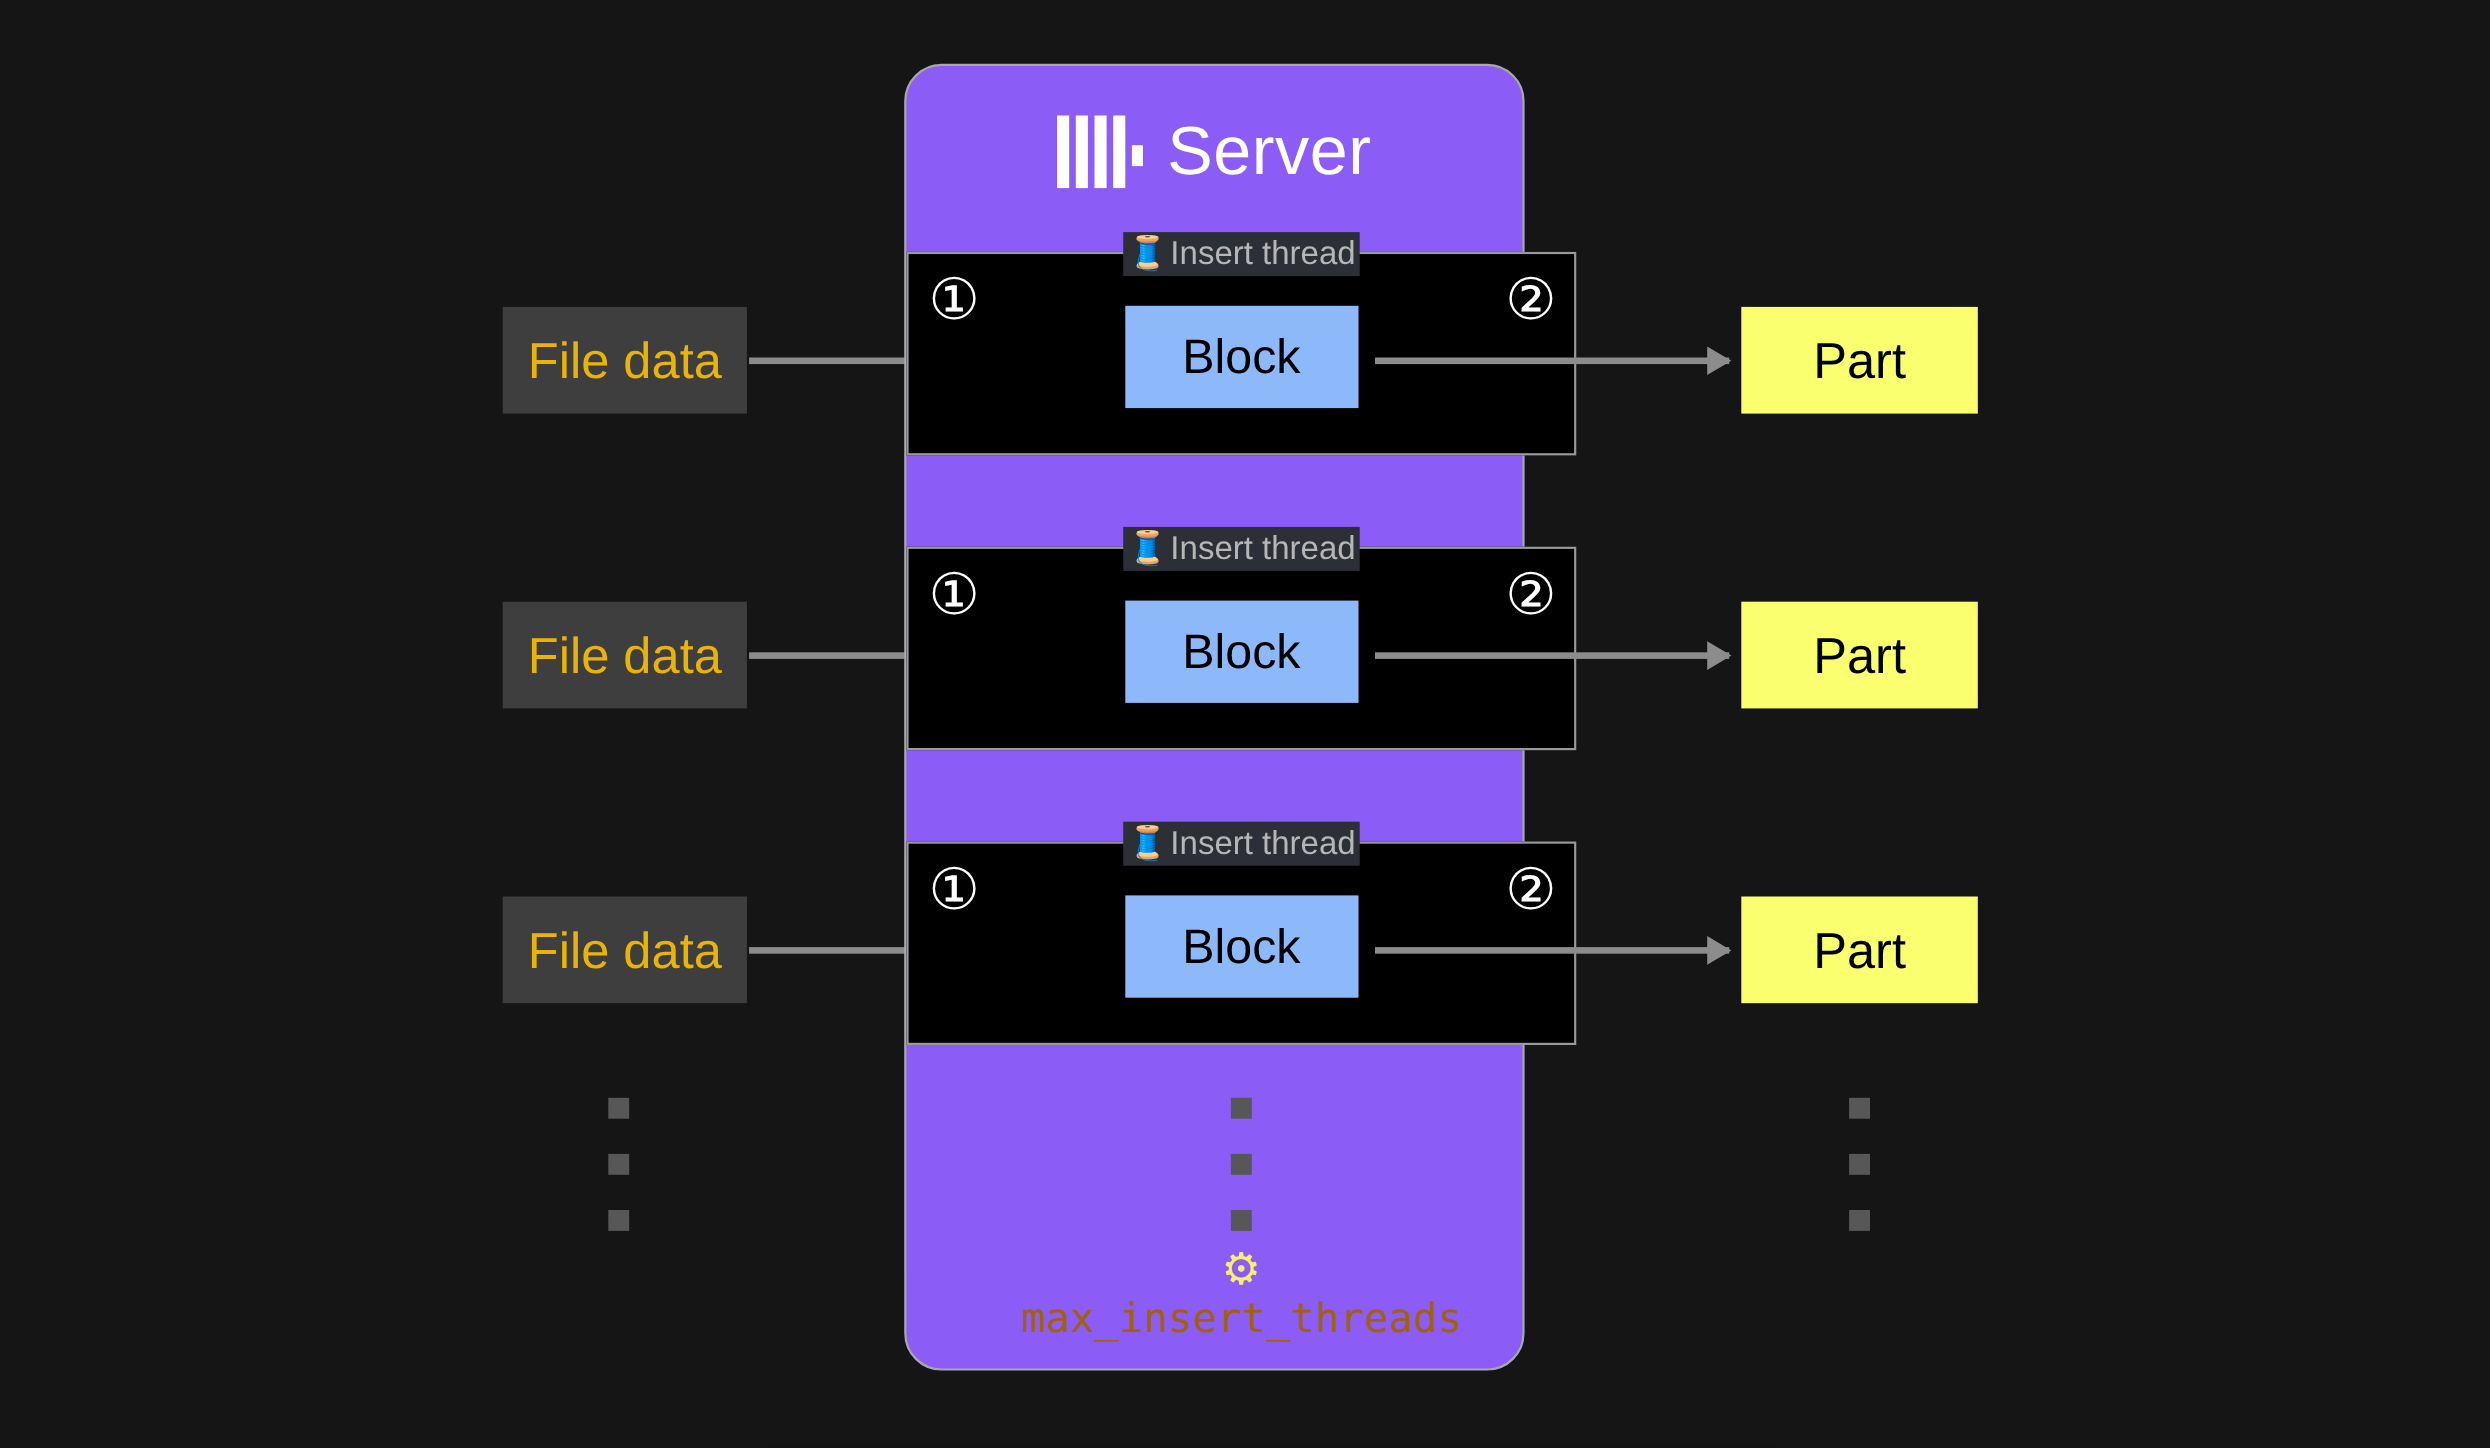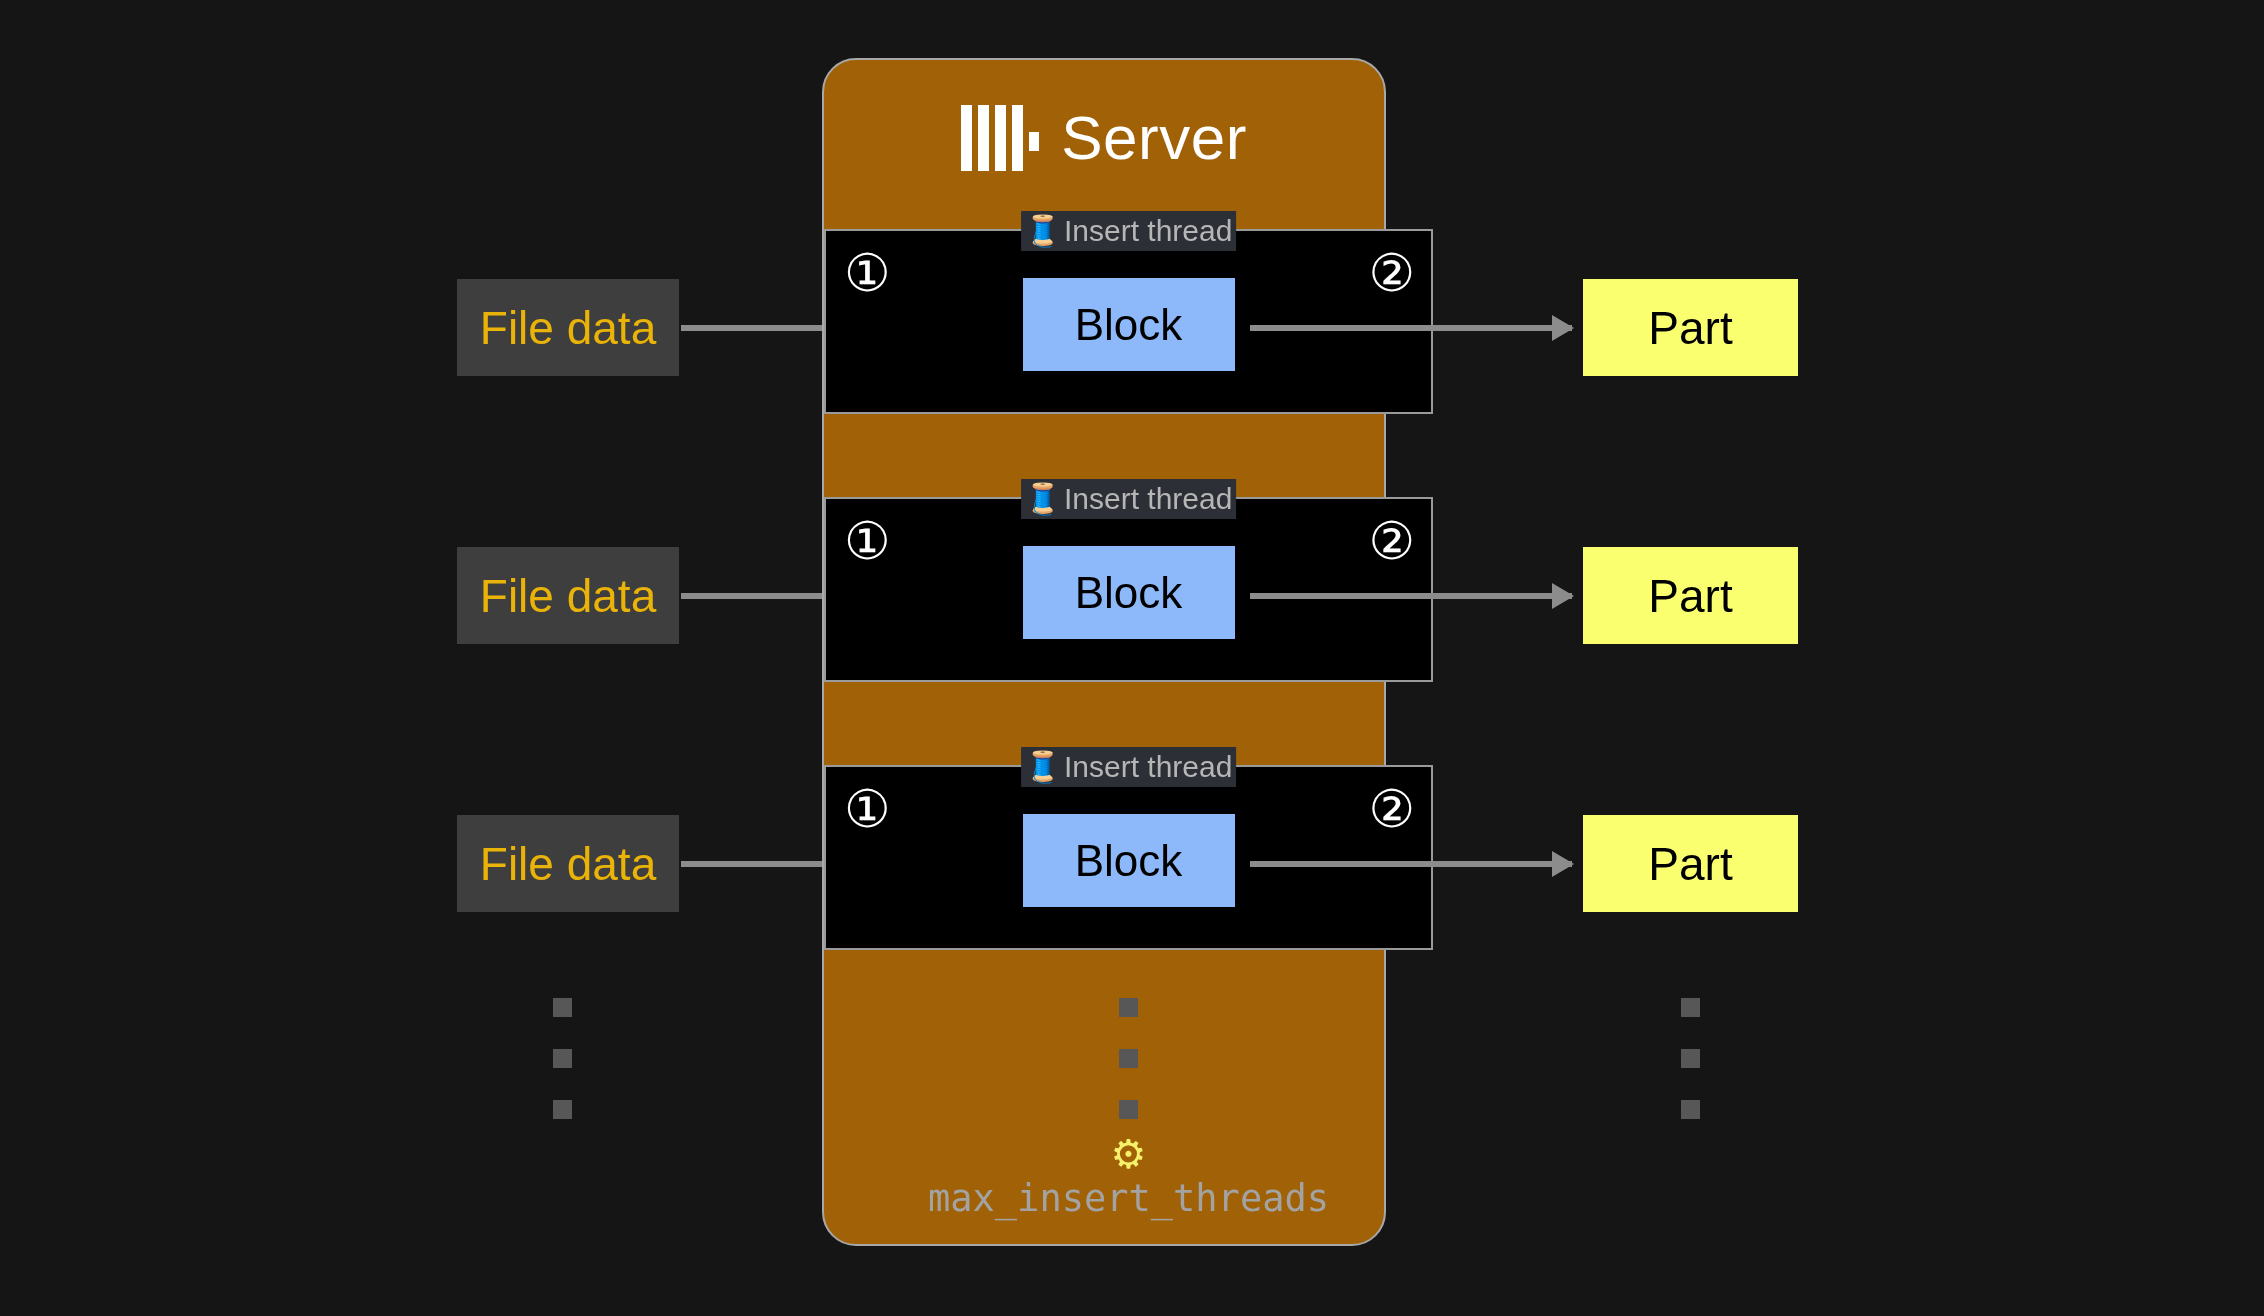--- a/index.html
+++ b/index.html
@@ -20,21 +20,21 @@
     overflow: hidden;
   }
 
   
   .server-panel {
     position: absolute;
     left: 822px;
     top: 58px;
     width: 564px;
     height: 1188px;
-    background: #a16207;
+    background: #8b5cf6;
     border: 2px solid #a8a8a8;
     border-radius: 34px;
     box-sizing: border-box;
   }
 
   .server-title {
     position: absolute;
     left: 0;
     top: 42px;
     width: 100%;
@@ -216,21 +216,21 @@
     align-items: center;
     gap: 2px;
     user-select: none;
   }
   .setting .gear-icon {
     color: #f6f06a;
     font-size: 40px;
     line-height: 42px;
   }
   .setting .setting-name {
-    color: #a3a3a3;
+    color: #a16207;
     font-family: "DejaVu Sans Mono", monospace;
     font-size: 37px;
     line-height: 44px;
     letter-spacing: 0px;
   }
 </style>
 </head>
 <body>
 
 <div id="canvas">

